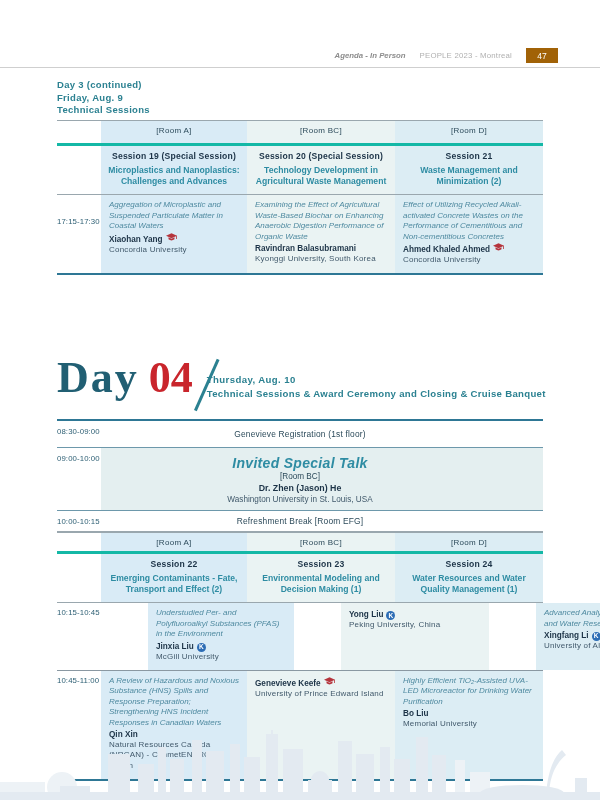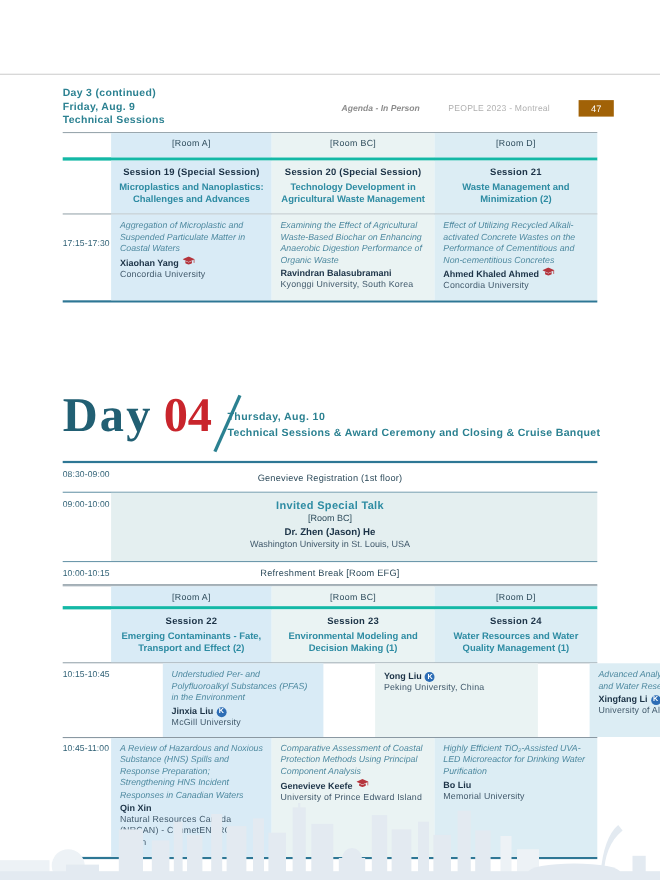--- a/index.html
+++ b/index.html
@@ -2,21 +2,21 @@
 <html><head>
 <meta charset="utf-8">
 <style>
   * { margin:0; padding:0; box-sizing:border-box; }
   html,body { width:600px; height:800px; }
   body {
     position:relative; width:600px; height:800px; overflow:hidden;
     background:#ffffff; font-family:"Liberation Sans", sans-serif; color:#1c3347;
   }
   
-  .pg-header { position:absolute; top:48px; right:42px; display:flex; align-items:center; gap:26px;margin-top:43px; }
+  .pg-header { position:absolute; top:48px; right:42px; display:flex; align-items:center; gap:14px; }
   .hdr-agenda { font-size:7.8px; font-style:italic; font-weight:bold; color:#8d8d8d; }
   .hdr-conf   { font-size:7.8px; color:#b0b0b0; letter-spacing:.2px; }
   .hdr-pagebox { width:32px; height:15px; background:#a16207; color:#fff; font-size:8.5px;
     display:flex; align-items:center; justify-content:center; }
   .hdr-rule { position:absolute; top:67px; left:0; width:600px; height:1px; background:#cfcfcf; }
 
   
   .day3-head { position:absolute; top:79px; left:57px; line-height:12.5px; }
   .day3-head div { font-size:9.5px; font-weight:bold; color:#2b8191; letter-spacing:.3px; }
 
@@ -47,21 +47,21 @@
   
   .simple-row { position:relative; width:100%; }
   .simple-row .timecell { position:absolute; left:0; top:6px; padding-top:0; }
   .row-reg { height:27px; border-bottom:1px solid #6d98ab; }
   .row-inv { height:63px; border-bottom:1px solid #6d98ab; }
   .row-brk { height:21px; border-bottom:1px solid #9aa7ae; }
   .inv-bg { position:absolute; left:44px; right:0; top:0; bottom:0; background:#e4eff0; }
   .center-line { position:relative; width:100%; text-align:center; font-size:8.4px; color:#2c4a5a; padding-top:8px; letter-spacing:.2px; }
   .row-brk .center-line { padding-top:5px; }
   .inv-content { position:relative; width:100%; text-align:center; padding-top:6px; line-height:1.32; }
-  .inv-title { font-size:10px; font-weight:bold; color:#2e8ca3; letter-spacing:.3px; }
+  .inv-title { font-size:14px; font-weight:bold; color:#2e8ca3; letter-spacing:.3px;font-style:italic; }
   .inv-room { font-size:8.2px; color:#2c4a5a; }
   .inv-speaker { font-size:8.8px; font-weight:bold; color:#1c3347; }
   .inv-affil { font-size:8.2px; color:#41596b; }
 
   
   .day4-banner { position:absolute; top:356px; left:57px; display:flex; align-items:flex-end; }
   .d4-word { font-family:"Liberation Serif", serif; font-weight:bold; font-size:44px; line-height:44px; color:#215f73; letter-spacing:2px; }
   .d4-num { font-family:"Liberation Serif", serif; font-weight:bold; font-size:44px; line-height:44px; color:#c9252c; margin-left:10px; position:relative; }
   .d4-slash { position:absolute; right:-4px; bottom:-10px; width:2.5px; height:56px; background:#2b8191; transform:rotate(24deg); transform-origin:bottom left; }
   .d4-text { margin-left:14px; padding-bottom:1px; }
@@ -229,21 +229,20 @@
   <div class="grid talks-row">
     <div class="timecell">10:45-11:00</div>
     <div class="talk bgA">
       <div class="t-title">A Review of Hazardous and Noxious Substance (HNS) Spills and Response Preparation; Strengthening HNS Incident Responses in Canadian Waters</div>
       <div class="t-speaker">
         <span>Qin Xin</span>
       </div>
       <div class="t-affil">Natural Resources Canada (NRCAN) - CanmetENERGY Devon</div>
     </div>
     <div class="talk bgB">
-      <div class="t-title">Comparative Assessment of Coastal Protection Methods Using Principal Component Analysis</div>
       <div class="t-speaker">
         <span>Genevieve Keefe</span>
         <span class="capicon"><svg width="11" height="9" viewBox="0 0 22 17">
               <polygon points="11,0 22,5 11,10 0,5" fill="#b5343c"></polygon>
               <path d="M5 8 v4.2 q6 4.2 12 0 V8 l-6 2.8 z" fill="#b5343c"></path>
               <rect x="20.2" y="5" width="1.6" height="6.5" fill="#b5343c"></rect>
             </svg></span>
       </div>
       <div class="t-affil">University of Prince Edward Island</div>
     </div>

